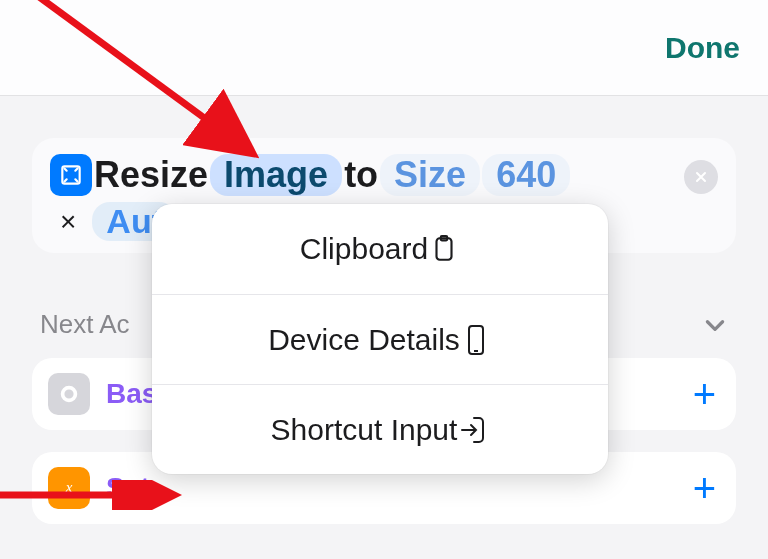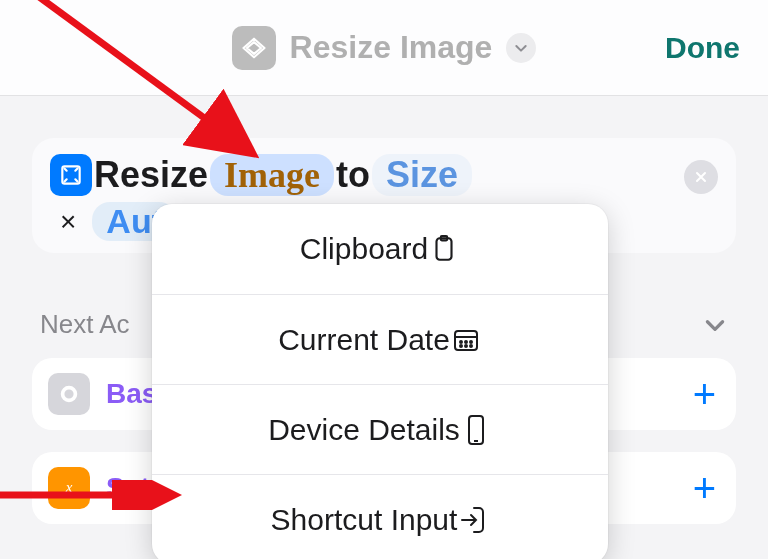--- a/index.html
+++ b/index.html
@@ -92,22 +92,21 @@
   }
   .pill {
     font-size: 36px;
     font-weight: 600;
     color: #3c82e6;
     padding: 0 14px;
     border-radius: 18px;
   }
   .pill-active {
     background: #cde0ff;
-    color: #a16207;
-    font-family: Liberation Serif, serif;
+    color: #0c4a6e;
   }
   .pill-soft {
     background: #eef3fa;
     color: #5b94e0;
   }
   .clear-btn {
     position: absolute;
     right: 18px;
     top: 22px;
     width: 34px;
@@ -216,48 +215,36 @@
 
   
   .arrow { position: absolute; pointer-events: none; }
 
   svg { display: block; }
 </style>
 </head>
 <body>
 
 <div class="header">
-  <div class="header-center">
-    <div class="header-icon">
-      <svg width="28" height="28" viewBox="0 0 24 24">
-          <path d="M3 12 L12 4 L21 12 L12 20 Z M6 12 L12 7 L18 12 L12 17 Z" fill="none" stroke="#ffffff" stroke-width="1.8" stroke-linejoin="round"></path>
-        </svg>
-    </div>
-    <span class="header-title">Resize Image</span>
-    <span class="header-chevron">
-      <svg width="16" height="16" viewBox="0 0 24 24">
-          <path d="M5 9l7 7 7-7" fill="none" stroke="#8e8e93" stroke-width="3" stroke-linecap="round" stroke-linejoin="round"></path>
-        </svg>
-    </span>
-  </div>
   <span class="done">Done</span>
 </div>
 
 <div class="action-card">
   <div class="action-row">
     <div class="action-icon">
       <svg width="26" height="26" viewBox="0 0 24 24" fill="none" stroke="#fff" stroke-width="2" stroke-linecap="round">
         <rect x="4" y="4" width="16" height="16" rx="2"></rect>
         <path d="M8 8l-2-2M16 8l2-2M8 16l-2 2M16 16l2 2"></path>
       </svg>
     </div>
     <span class="txt">Resize</span>
     <span class="pill pill-active">Image</span>
     <span class="txt">to</span>
     <span class="pill pill-soft">Size</span>
+    <span class="pill pill-soft">640</span>
   </div>
   <div class="row2">
     <span class="xmark">×</span>
     <span class="auto-pill">Aut</span>
   </div>
   <span class="clear-btn">
     <svg width="16" height="16" viewBox="0 0 24 24">
         <path d="M6 6l12 12M18 6L6 18" stroke="#ffffff" stroke-width="3" stroke-linecap="round"></path>
       </svg>
   </span>
@@ -292,35 +279,20 @@
   <span class="plus">+</span>
 </div>
 
 <div class="dropdown">
   <div class="dd-item">
     <span>Clipboard</span>
     <span class="dd-icon">
       <svg width="26" height="30" viewBox="0 0 24 28" fill="none" stroke="#1c1c1e" stroke-width="2">
           <rect x="5" y="4" width="14" height="20" rx="3"></rect>
           <rect x="9" y="2" width="6" height="4" rx="1"></rect>
-        </svg>
-    </span>
-  </div>
-  <div class="dd-item">
-    <span>Current Date</span>
-    <span class="dd-icon">
-      <svg width="28" height="26" viewBox="0 0 28 26" fill="none" stroke="#1c1c1e" stroke-width="2">
-          <rect x="3" y="4" width="22" height="19" rx="3"></rect>
-          <line x1="3" y1="10" x2="25" y2="10"></line>
-          <circle cx="9" cy="15" r="1" fill="#1c1c1e"></circle>
-          <circle cx="14" cy="15" r="1" fill="#1c1c1e"></circle>
-          <circle cx="19" cy="15" r="1" fill="#1c1c1e"></circle>
-          <circle cx="9" cy="19" r="1" fill="#1c1c1e"></circle>
-          <circle cx="14" cy="19" r="1" fill="#1c1c1e"></circle>
-          <circle cx="19" cy="19" r="1" fill="#1c1c1e"></circle>
         </svg>
     </span>
   </div>
   <div class="dd-item">
     <span>Device Details</span>
     <span class="dd-icon">
       <svg width="20" height="32" viewBox="0 0 20 32" fill="none" stroke="#1c1c1e" stroke-width="2">
           <rect x="3" y="2" width="14" height="28" rx="3"></rect>
           <line x1="8" y1="27" x2="12" y2="27"></line>
         </svg>

